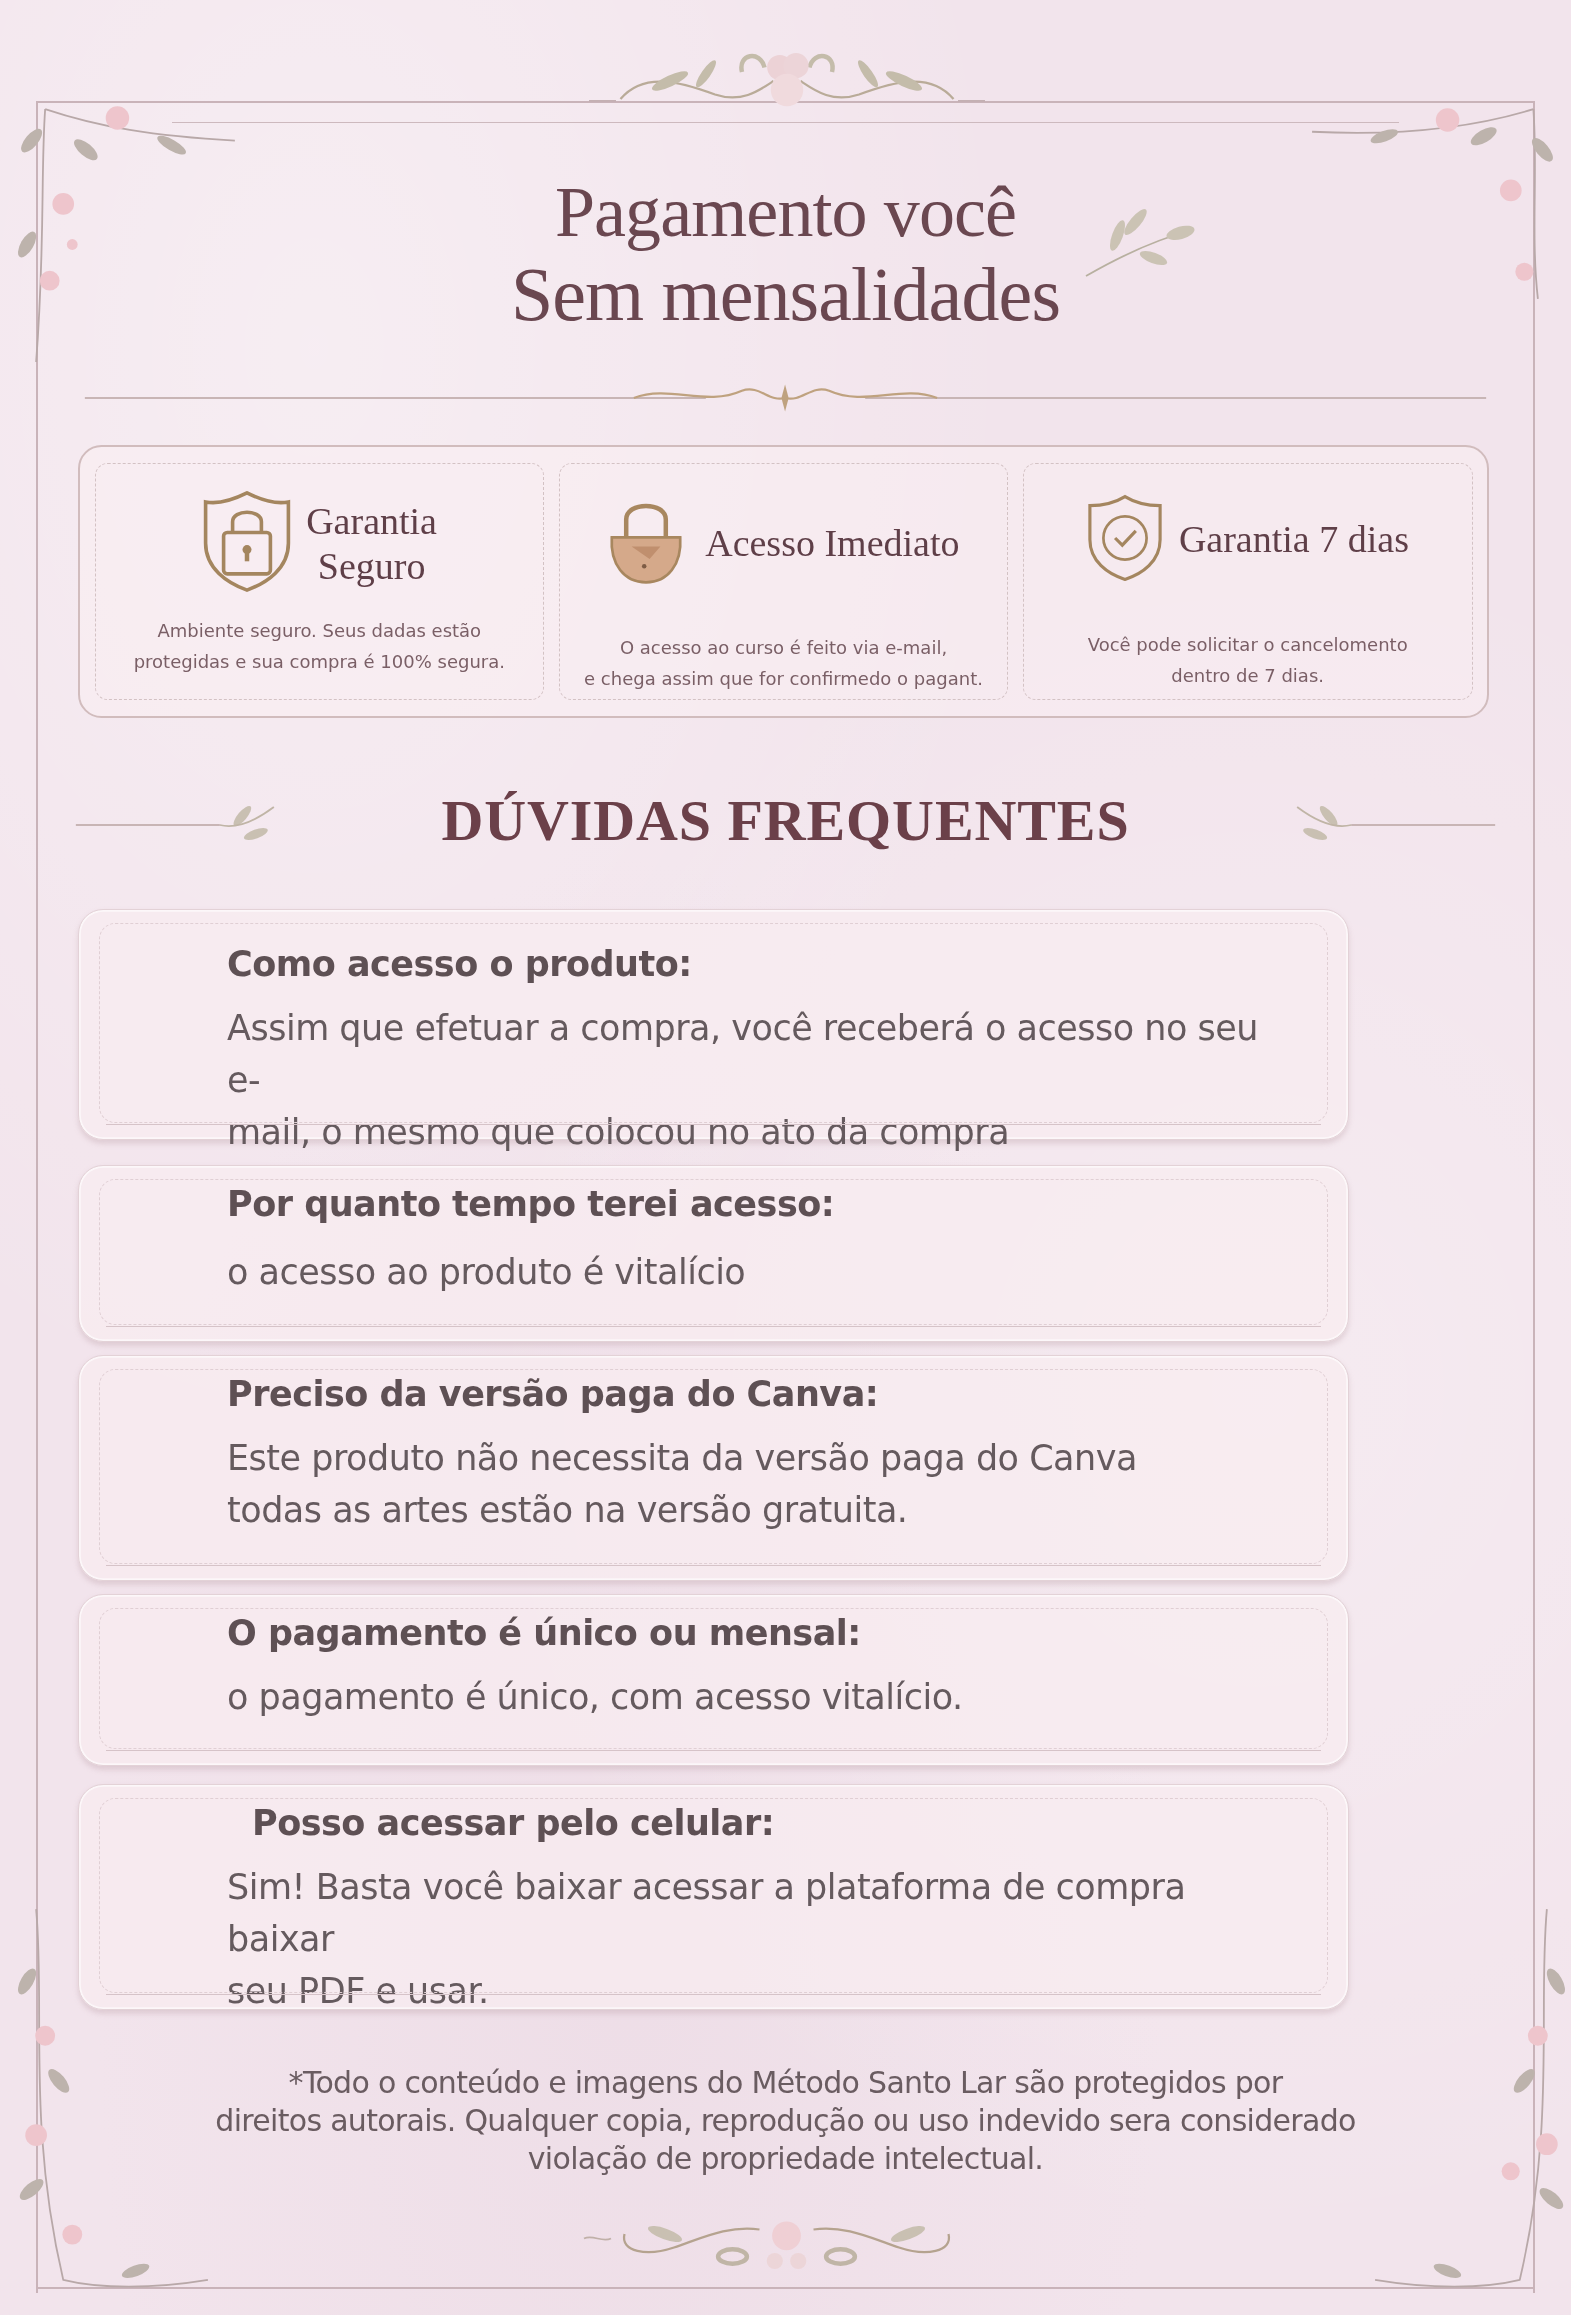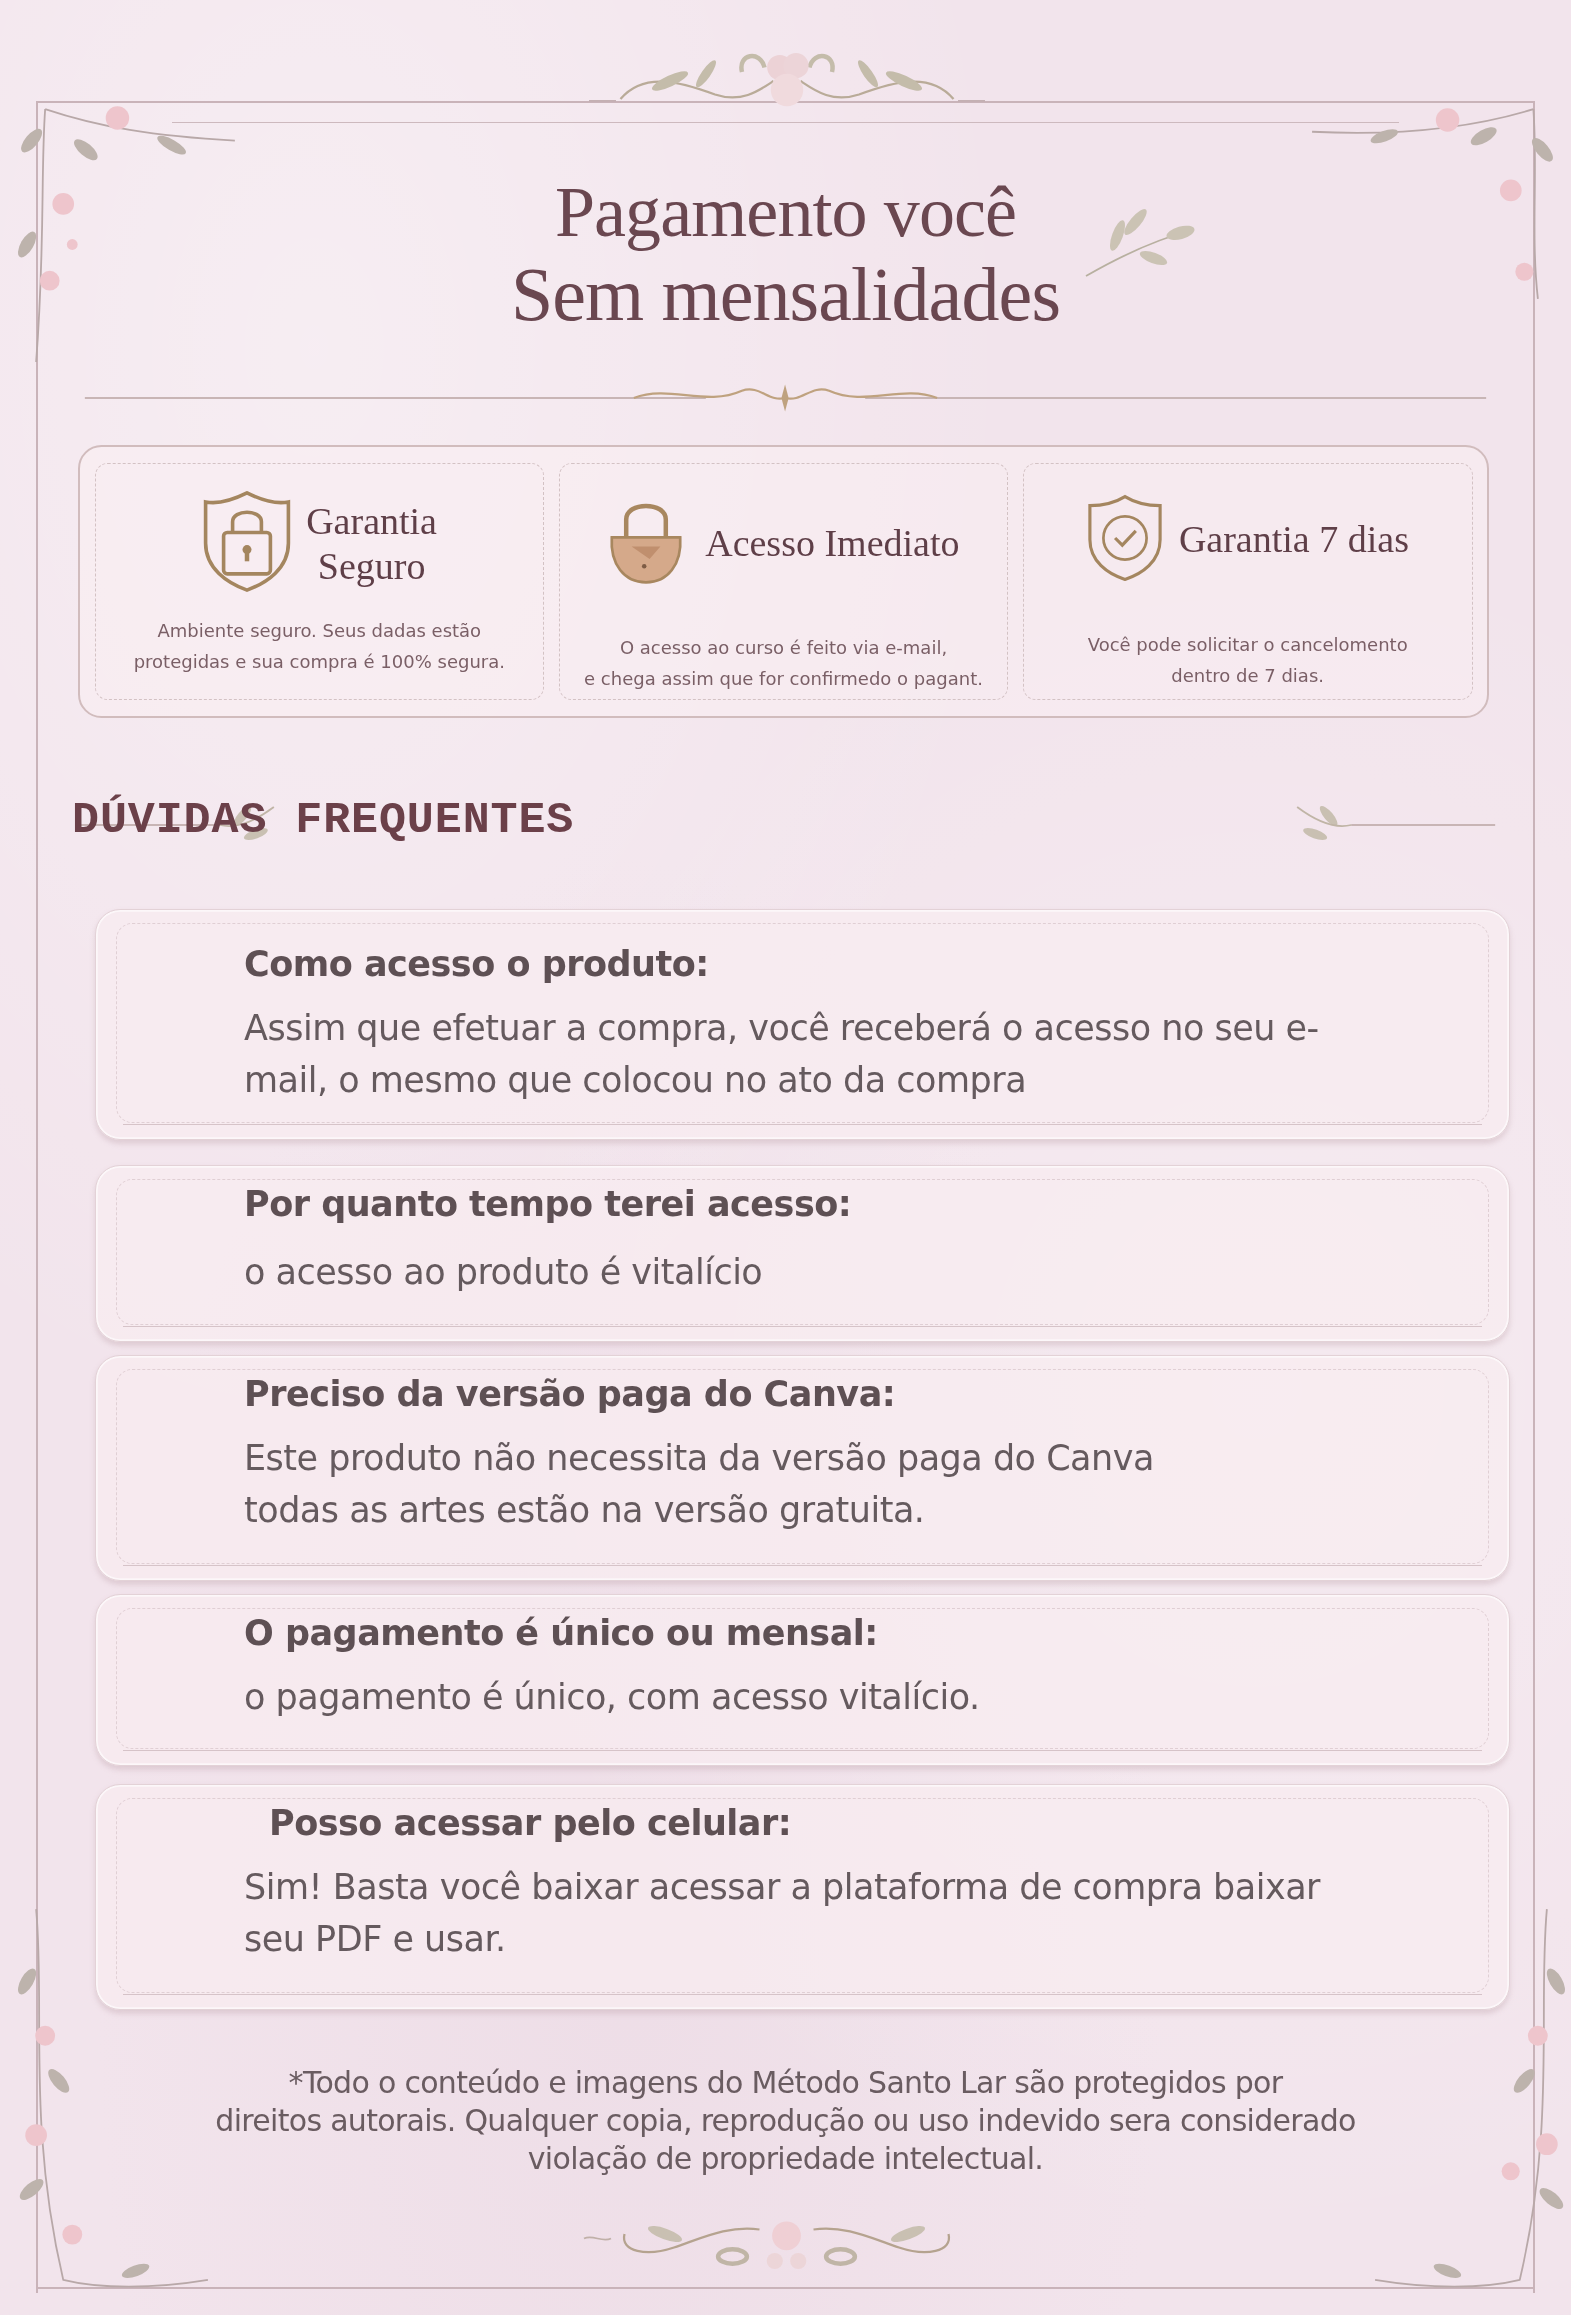--- a/index.html
+++ b/index.html
@@ -52,27 +52,27 @@
     font-size: 38px; line-height: 45px; text-align: center;
   }
   .feature-desc {
     font-family: "DejaVu Sans", sans-serif; color: #7a5f66; font-size: 18px;
     line-height: 31px; text-align: center; margin-top: 22px;
   }
   .f2 .feature-desc, .f3 .feature-desc { margin-top: 42px; }
 
   .faq-heading-wrap { position: absolute; left: 72px; right: 72px; top: 780px; height: 81px; }
   .faq-heading {
-    position: absolute; left: 0; right: 0; top: 0; 
-    font-family: Liberation Mono, monospace; font-weight: bold;
-    color: #6b4049; font-size: 45px; line-height: 81px; letter-spacing: 0.9px;
+    position: absolute; left: 0; right: 0; top: 0; text-align: center;
+    font-family: Liberation Serif, serif; font-weight: bold;
+    color: #6b4049; font-size: 58px; line-height: 81px; letter-spacing: 0.9px;
   }
 
   .faq-card {
-    position: absolute; left: 95px; width: 1415px;
+    position: absolute; left: 78px; width: 1271px;
     border-radius: 25px; background: rgba(248,236,240,0.75);
     box-shadow: 0 3.6px 5.4px rgba(190,160,170,0.35), inset 0 0 0 1.8px rgba(255,255,255,0.6);
     border: 1.8px solid #e3d2d7;
   }
   .faq-card::after {
     content: ""; position: absolute; left: 20px; right: 20px; top: 12.7px; bottom: 16.3px;
     border: 1.8px dashed #e0cfd4; border-radius: 16.3px; pointer-events: none;
   }
   .faq-card .rule {
     position: absolute; left: 27px; right: 27px; bottom: 14.5px; border-top: 1.8px solid #d6c3c8;

